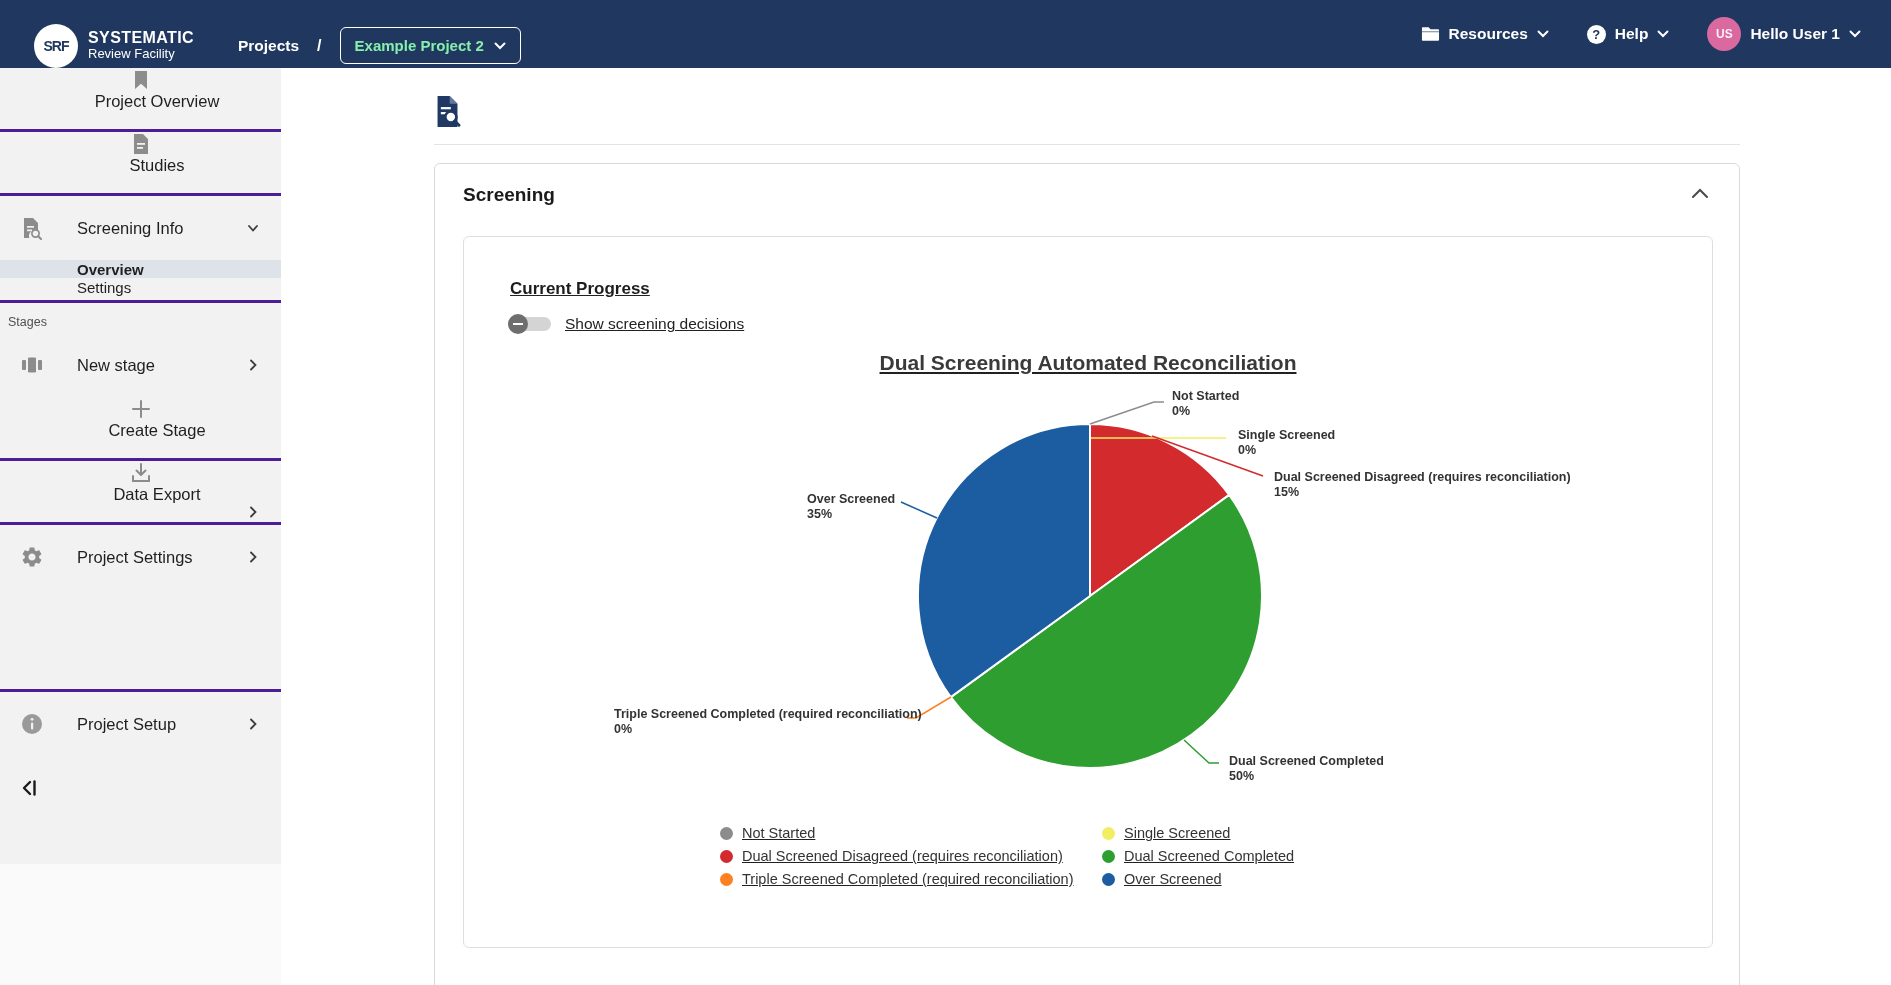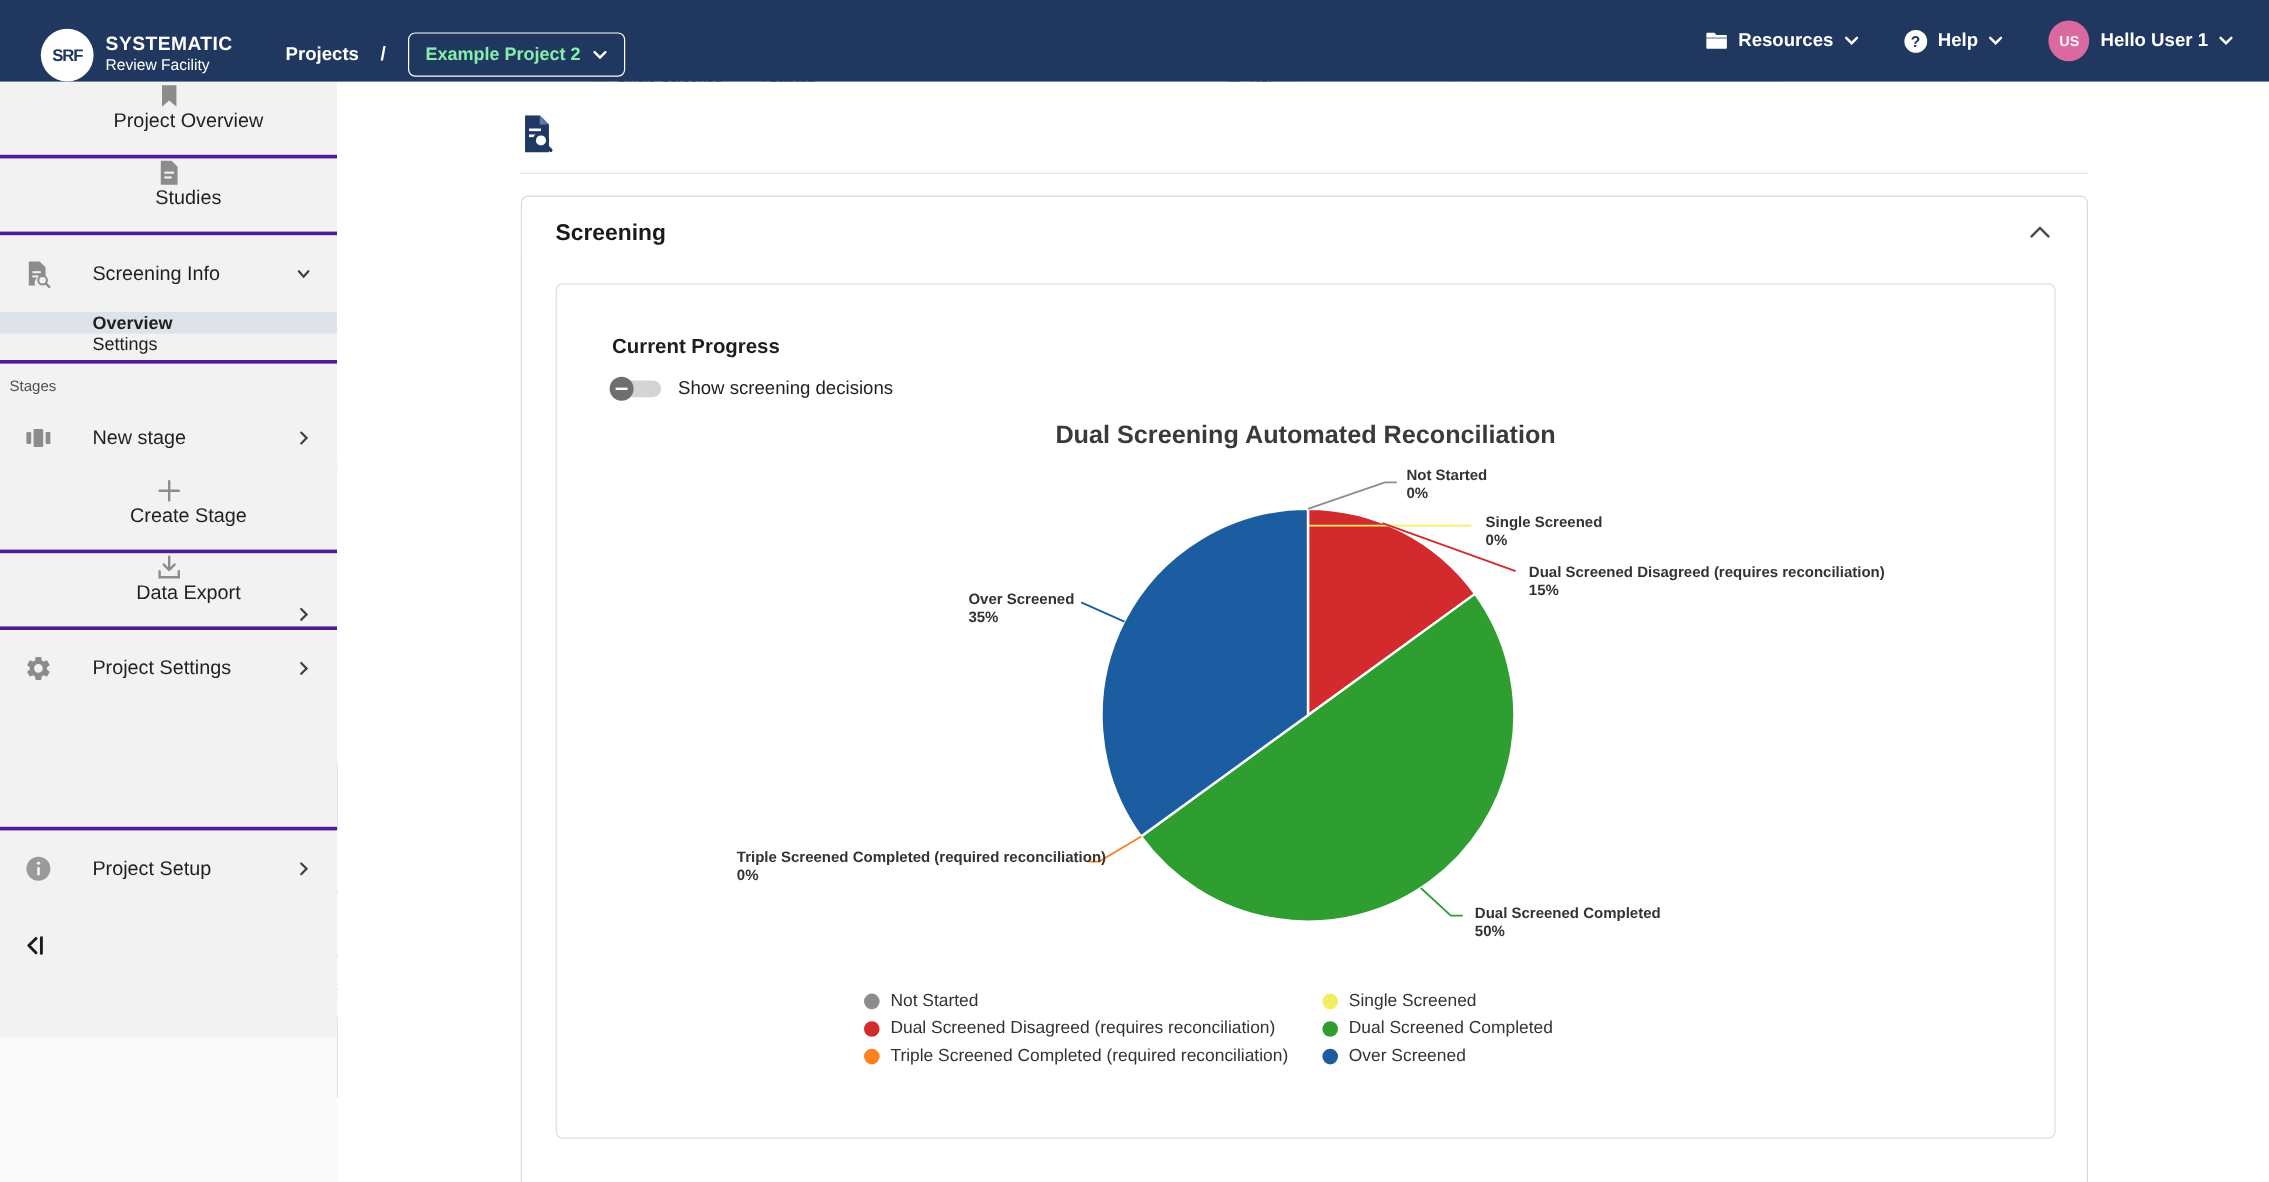--- a/index.html
+++ b/index.html
@@ -79,21 +79,21 @@
   .card {
     margin-top:18px; border:1px solid #d9d9d9; border-radius:6px; background:#fff;
     height:900px;
   }
   .card-header { display:flex; align-items:flex-start; justify-content:space-between; padding:20px 26px 0 28px; }
   .card-title { font-size:19px; font-weight:bold; color:#1a1a1a; }
   .collapse-btn { background:none; border:none; padding:4px; cursor:pointer; line-height:0; }
 
   .panel {
     margin:30px 28px 0 28px; border:1px solid #dedede; border-radius:6px; background:#fff;
-    padding:42px 0 60px 0; width:1250px;
+    padding:42px 0 60px 0; width:1250px;text-decoration:underline;
   }
   .panel-heading { margin-left:46px; font-size:17px; font-weight:bold; color:#1d1d1d; }
   .toggle-row { margin:15px 0 0 44px; display:flex; align-items:center; }
   .switch { position:relative; width:46px; height:20px; cursor:pointer; flex:none; }
   .switch-track { position:absolute; left:7px; top:3px; width:36px; height:14px; border-radius:7px; background:#d4d4d4; }
   .switch-thumb {
     position:absolute; left:0; top:0; width:20px; height:20px; border-radius:50%;
     background:#6e6e6e; display:flex; align-items:center; justify-content:center;
   }
   .switch-minus { width:10px; height:2px; background:#fff; }

